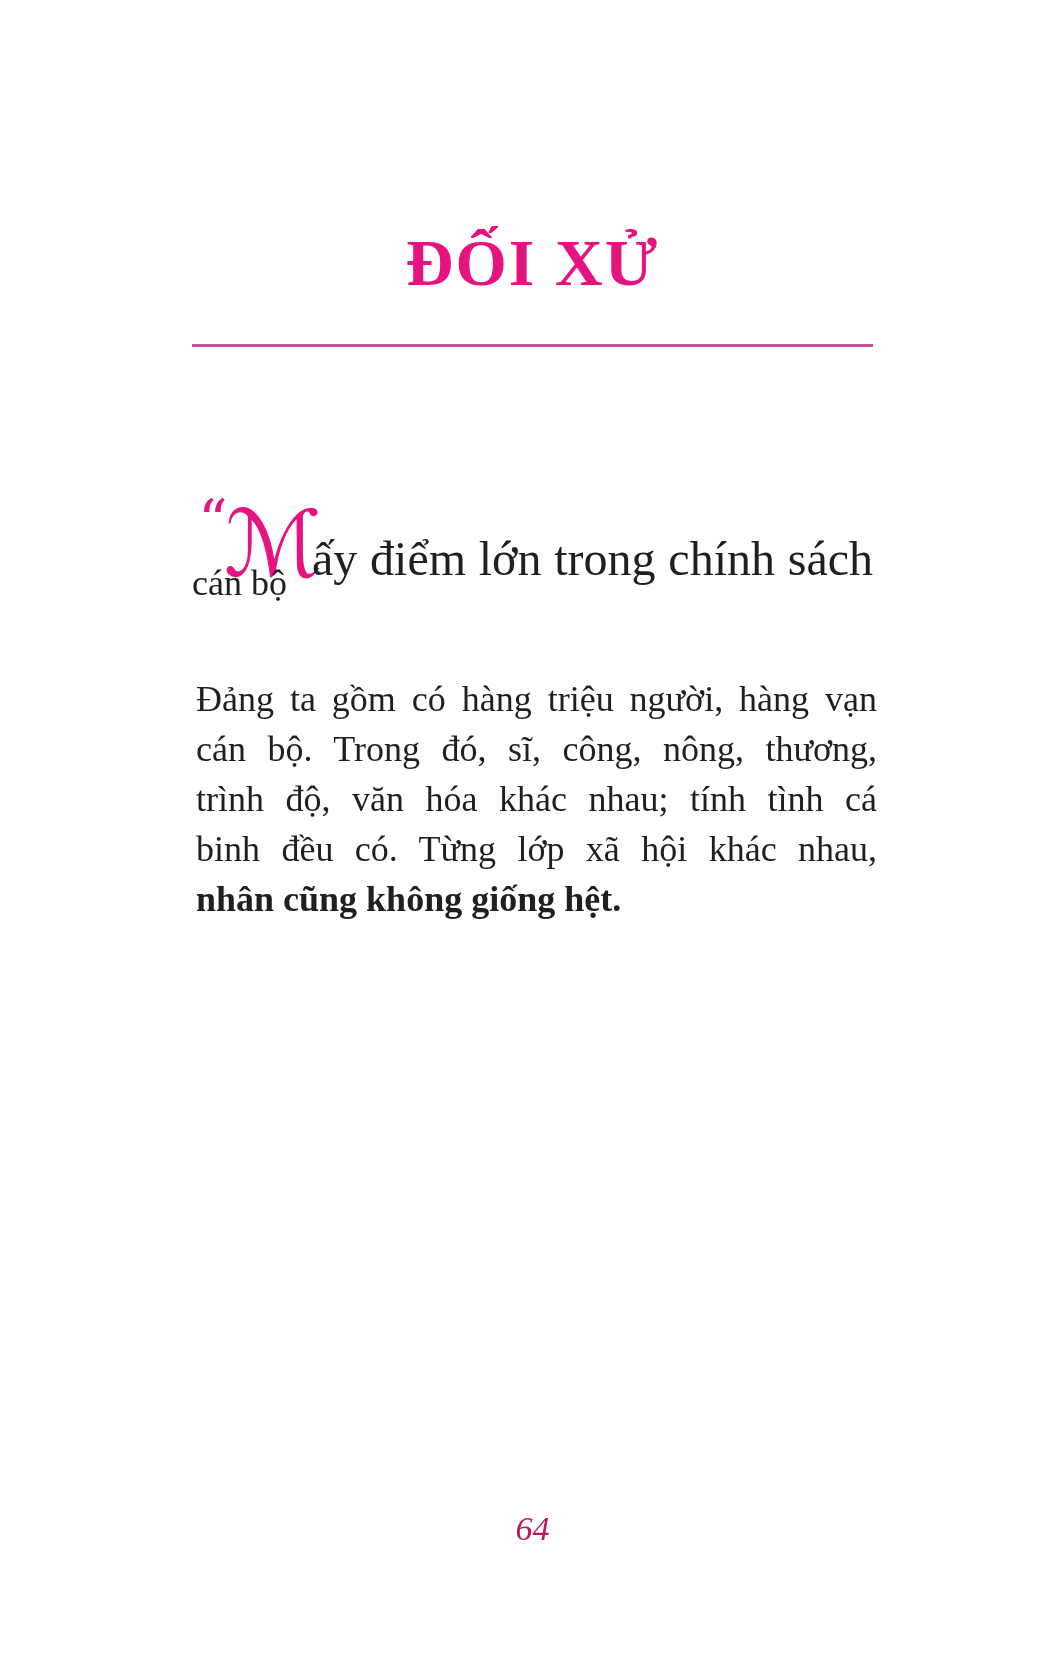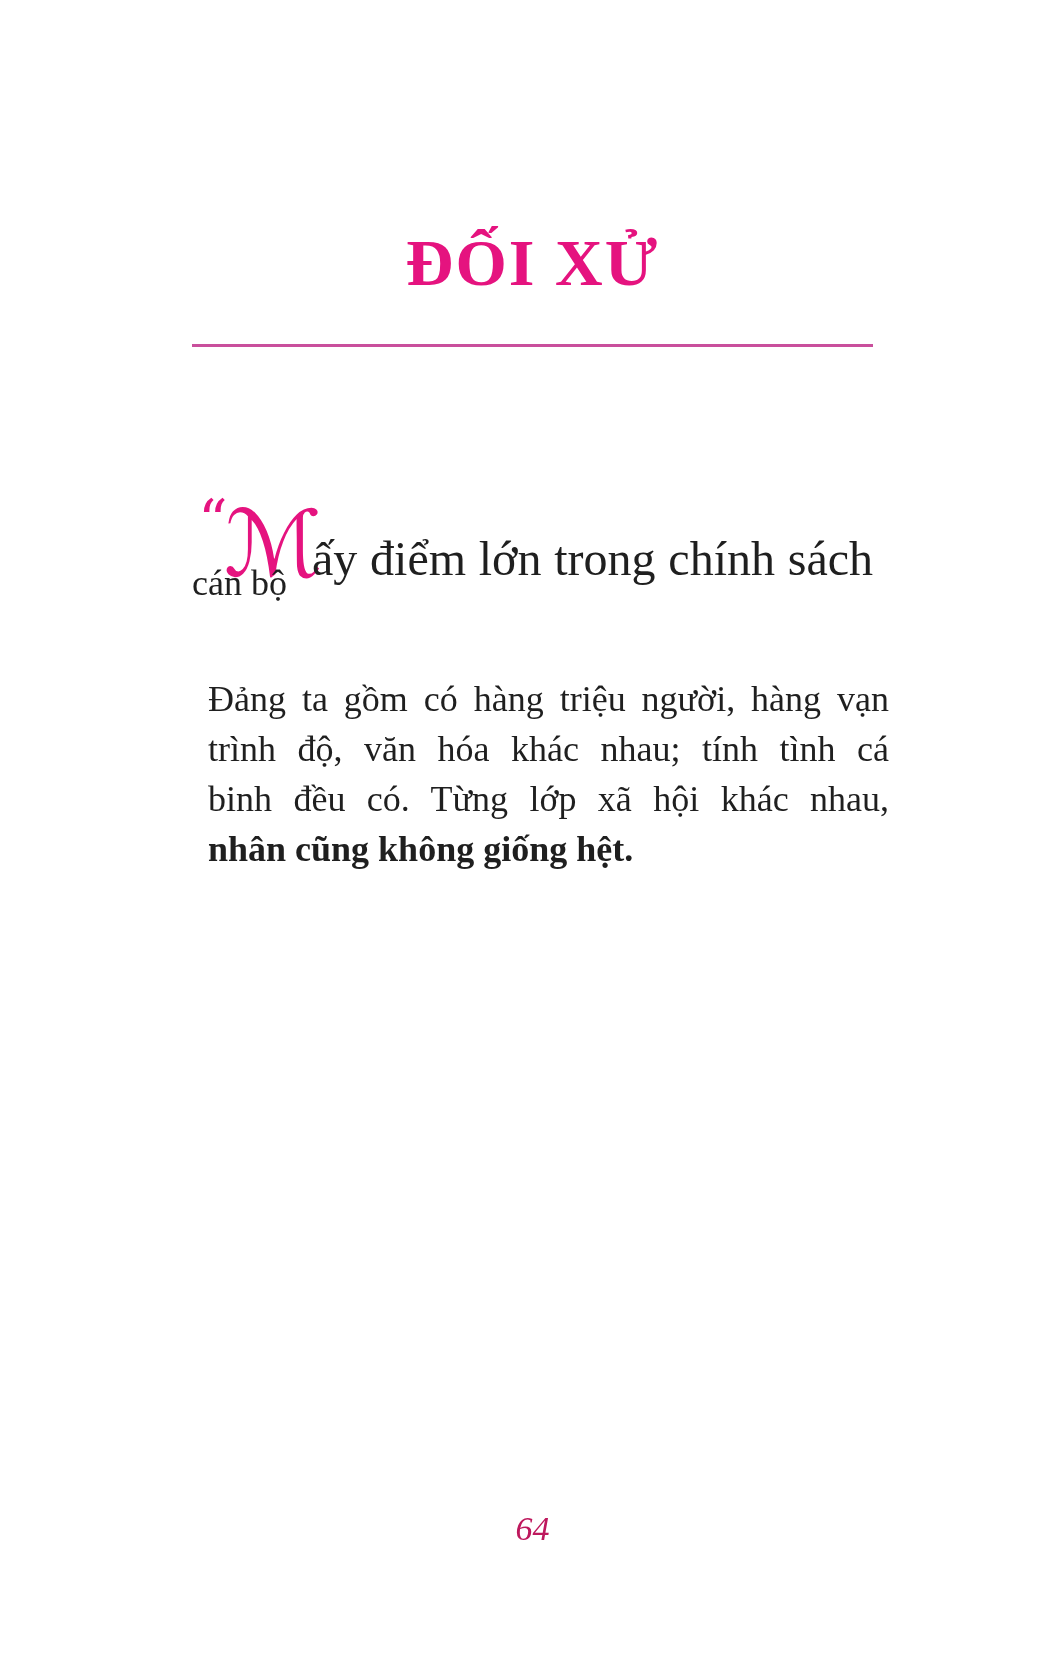--- a/index.html
+++ b/index.html
@@ -77,21 +77,21 @@
     position: absolute;
     left: 0;
     top: 558px;
     width: 100%;
     font-size: 36px;
     line-height: 50px;
     color: var(--text, #1f1f1f);
   }
   .quote-body {
     position: absolute;
-    left: 16px;
+    left: 4px;
     top: 674px;
     width: 100%;
   }
   .body-line {
     font-size: 36px;
     line-height: 50px;
     color: var(--text, #1f1f1f);
     text-align: justify;
     text-align-last: justify;
     white-space: nowrap;
@@ -126,20 +126,21 @@
     <span class="open-quote">“</span>
 
     <span class="drop-cap">ℳ</span>
 
     <div class="quote-heading-rest">ấy điểm lớn trong chính sách</div>
 
     <div class="quote-heading-line2">cán bộ</div>
 
     <div class="quote-body">
       <div class="body-line">Đảng ta gồm có hàng triệu người, hàng vạn</div>
+      <div class="body-line">cán bộ. Trong đó, sĩ, công, nông, thương,</div>
       <div class="body-line">trình độ, văn hóa khác nhau; tính tình cá</div>
       <div class="body-line">binh đều có. Từng lớp xã hội khác nhau,</div>
       <div class="body-line last">nhân cũng không giống hệt.</div>
     </div>
 
     <div class="page-number">64</div>
 
   </div>
 </div>
 

